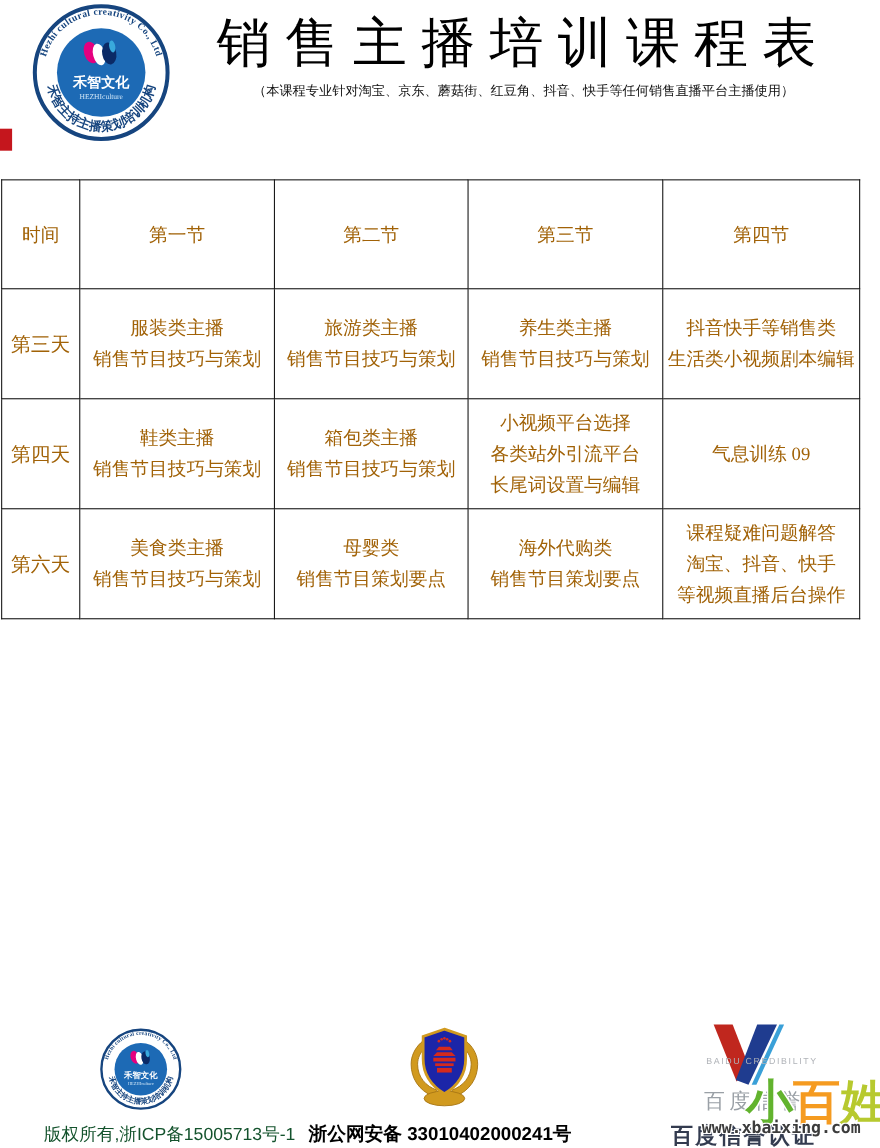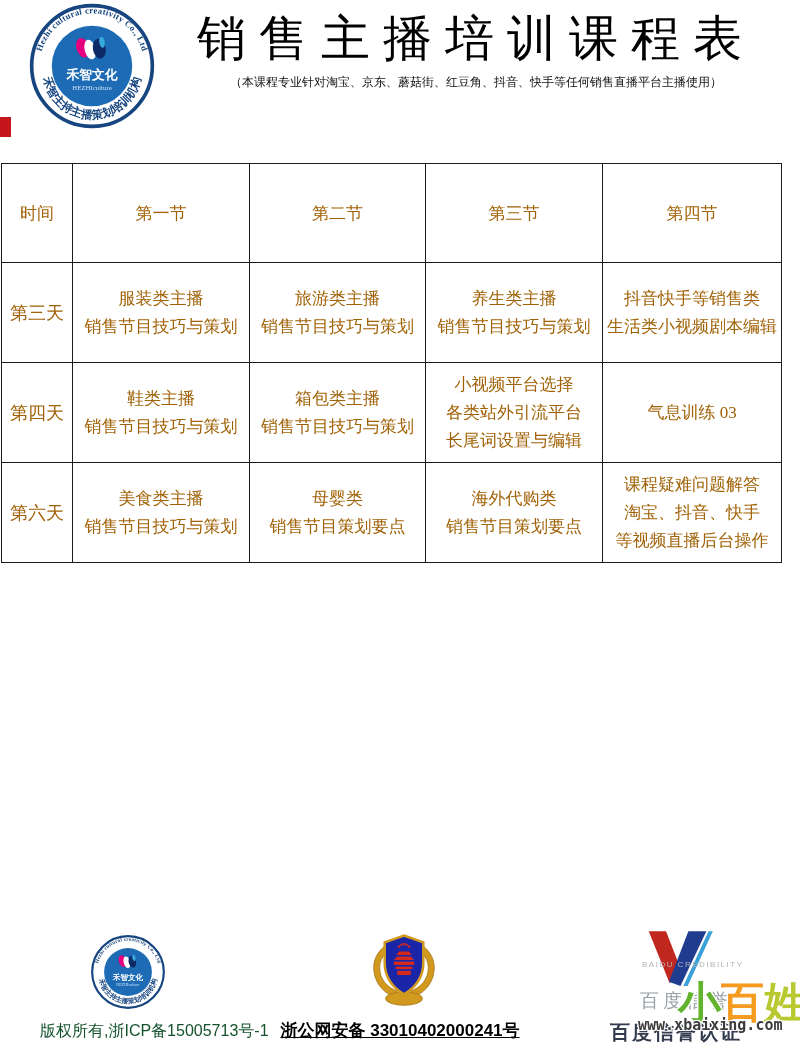--- a/index.html
+++ b/index.html
@@ -36,21 +36,21 @@
   
   .copyright{
     position:absolute;left:40px;top:1021px;width:250px;
     font-family:"Liberation Sans","DejaVu Sans",sans-serif;
     font-size:16px;color:#14532d;white-space:nowrap;
   }
   .police-badge{position:absolute;left:362px;top:930px;width:84px;height:80px;}
   .police-text{
     position:absolute;left:280px;top:1019px;width:240px;text-align:center;
     font-family:"Liberation Sans","DejaVu Sans",sans-serif;
-    font-size:17px;font-weight:bold;color:#000;white-space:nowrap;text-decoration:underline;
+    font-size:17px;font-weight:bold;color:#000;white-space:nowrap;
   }
   .baidu-v{position:absolute;left:643px;top:928px;width:72px;height:60px;}
   .baidu-cn{
     position:absolute;left:640px;top:988px;width:120px;
     font-family:Liberation Serif, serif;
     font-size:19px;color:#9aa0a6;letter-spacing:4px;white-space:nowrap;z-index:1;
   }
   .baidu-en{
     position:absolute;left:642px;top:960px;width:120px;
     font-family:"Liberation Sans","DejaVu Sans",sans-serif;
@@ -155,21 +155,21 @@
           <td>
             <div class="line">箱包类主播</div>
             <div class="line">销售节目技巧与策划</div>
           </td>
           <td>
             <div class="line">小视频平台选择</div>
             <div class="line">各类站外引流平台</div>
             <div class="line">长尾词设置与编辑</div>
           </td>
           <td>
-            <div class="line">气息训练 03</div>
+            <div class="line">气息训练 09</div>
           </td>
         </tr>
         <tr>
           <td class="day-cell">第六天</td>
           <td>
             <div class="line">美食类主播</div>
             <div class="line">销售节目技巧与策划</div>
           </td>
           <td>
             <div class="line">母婴类</div>

